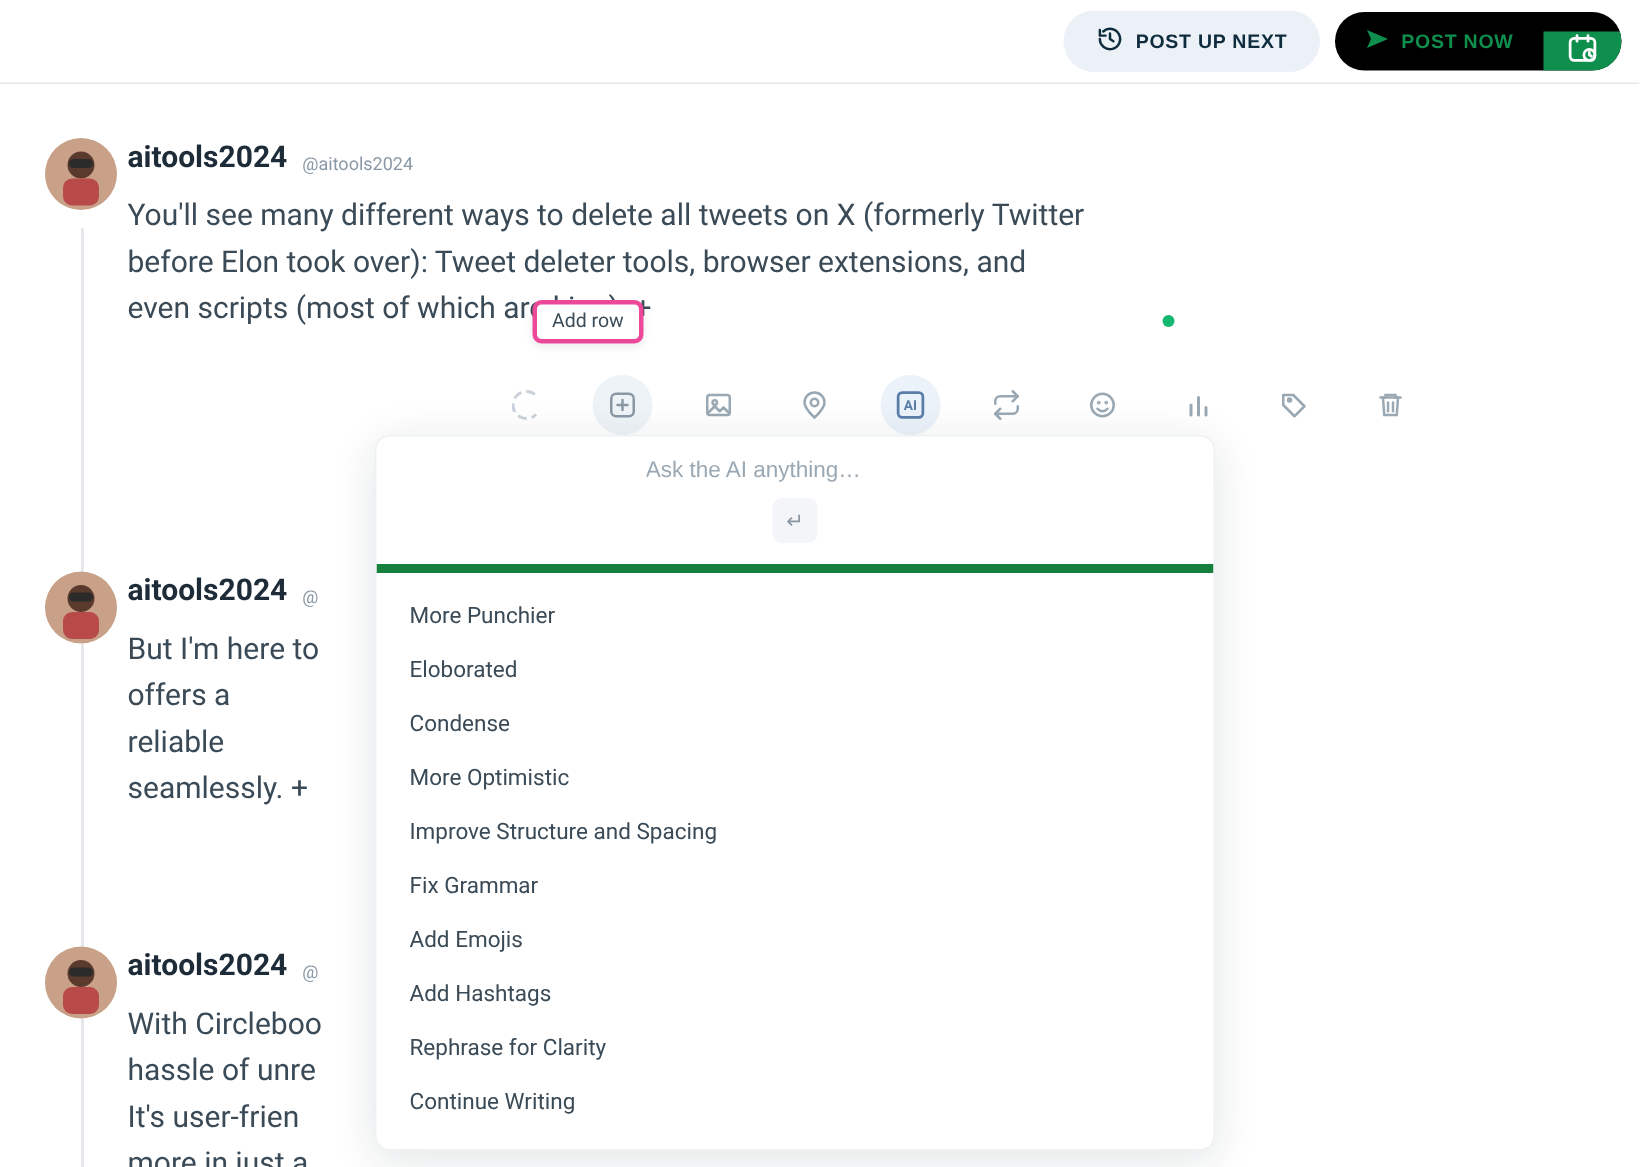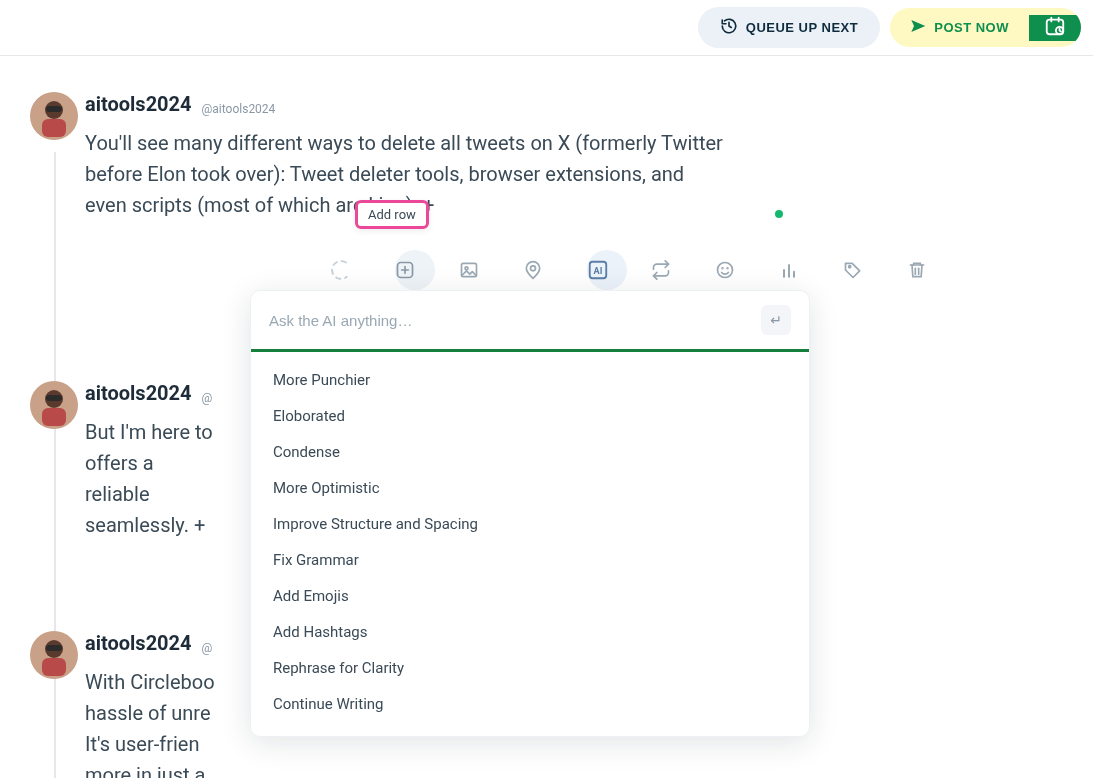--- a/index.html
+++ b/index.html
@@ -30,22 +30,22 @@
     border-radius: 24px;
     padding: 10px 22px;
     cursor: pointer;
     border: none;
     background: #ebf1f6;
     color: #10332e;
   }
   .queue-btn { color: #0f2c3f; }
   .post-btn-group {
     display: flex;
-    align-items: center;
-    background: #fef9c3;
+    align-items: flex-end;
+    background: #000000;
     border-radius: 24px;
     overflow: hidden;
   }
   .post-btn {
     background: transparent;
     color: #0e8f4e;
     padding: 10px 20px;
   }
   .post-cal {
     background: #0e8f4e;
@@ -137,21 +137,21 @@
     display: flex;
     align-items: center;
     gap: 24px;
     padding: 6px;
   }
   .tb-icon {
     width: 40px;
     height: 40px;
     display: flex;
     align-items: center;
-    justify-content: flex-start;
+    justify-content: center;
     border-radius: 50%;
     cursor: pointer;
     color: #9aa8b3;
   }
   .tb-icon.active-bg {
     background: #eef3f7;
   }
   .tb-icon.ai-active {
     background: #ecf2fa;
     color: #5a7ea8;
@@ -173,22 +173,23 @@
     border-radius: 10px;
     box-shadow: 0 6px 30px rgba(20,30,40,0.12);
     border: 1px solid #eef1f4;
     overflow: hidden;
     z-index: 5;
   }
   .ai-input-row {
     display: flex;
     align-items: center;
     padding: 14px 18px;
-    border-bottom: 3px solid #15803d;
+    border-bottom: 6px solid #15803d;
     gap: 10px;
+    flex-direction: column;
   }
   .ai-input {
     flex: 1;
     border: none;
     outline: none;
     font-size: 15px;
     color: #3a4a56;
   }
   .ai-input::placeholder { color: #9aa8b3; }
   .enter-key {
@@ -218,21 +219,21 @@
 
 <div class="topbar">
   <button class="btn queue-btn">
     <span>
       <svg width="18" height="18" viewBox="0 0 24 24" fill="none" stroke="#0f2c3f" stroke-width="2.2" stroke-linecap="round" stroke-linejoin="round">
         <path d="M3 12a9 9 0 1 0 3-6.7"></path>
         <polyline points="3 4 3 9 8 9"></polyline>
         <polyline points="12 7 12 12 15 14"></polyline>
       </svg>
     </span>
-    <span>QUEUE UP NEXT</span>
+    <span>POST UP NEXT</span>
   </button>
 
   <div class="post-btn-group">
     <button class="btn post-btn">
       <span>
         <svg width="16" height="16" viewBox="0 0 24 24" fill="#0e8f4e">
           <path d="M2 21l21-9L2 3l4 9-4 9z"></path>
         </svg>
       </span>
       <span>POST NOW</span>

